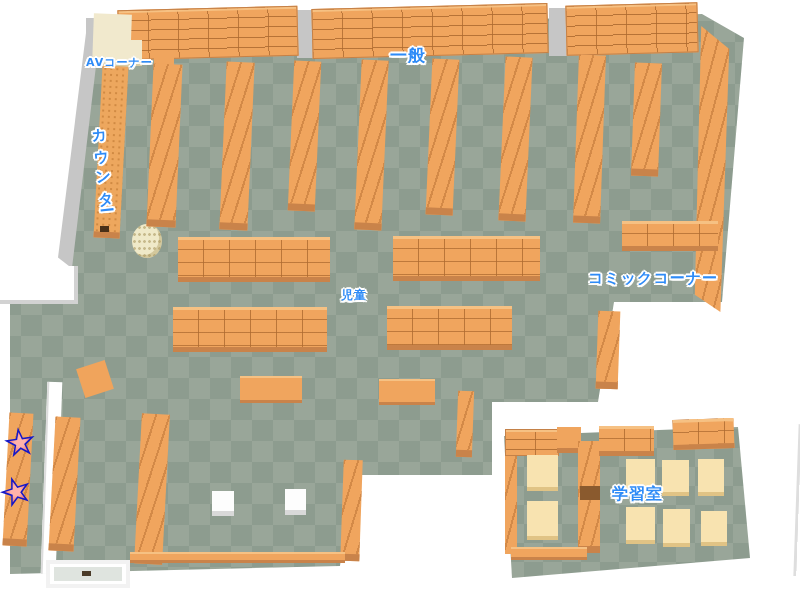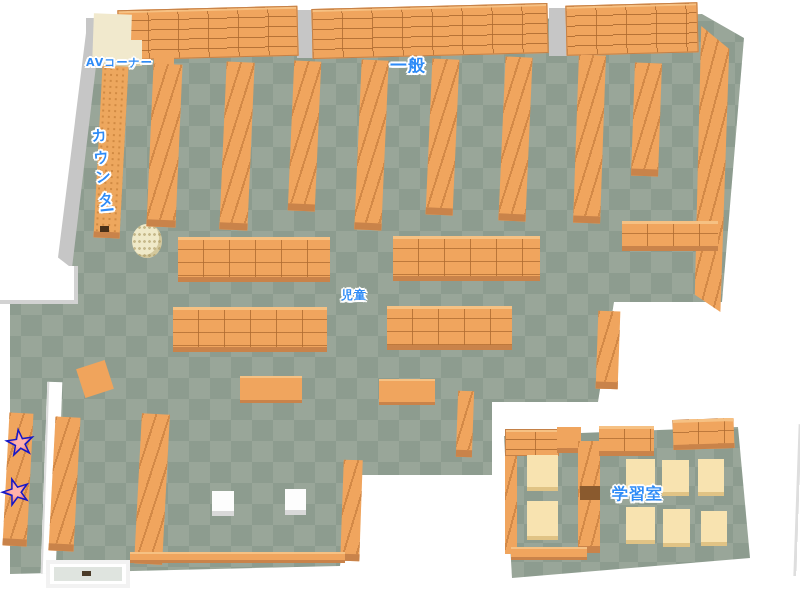--- a/index.html
+++ b/index.html
@@ -144,18 +144,19 @@
   <div class="abs wall" style="left:786px;top:424px;width:13px;height:152px;transform:rotate(2deg);box-shadow:inset -3px 0 0 #dedede;"></div>
 
   <div class="abs star star-outer" style="left:4px;top:427px;width:32px;height:32px;transform:rotate(-8deg);">
     <div class="star star-inner" style="position:absolute;left:5px;top:5px;width:22px;height:22px;"></div>
   </div>
   <div class="abs star star-outer" style="left:0px;top:476px;width:32px;height:32px;transform:rotate(-18deg);">
     <div class="star star-inner" style="position:absolute;left:5px;top:5px;width:22px;height:22px;"></div>
   </div>
 
   <div class="lbl" style="left:86px;top:55px;font-size:11px;">AVコーナー</div>
-  <div class="lbl" style="left:390px;top:54px;font-size:17px;">一般</div>
+  <div class="lbl" style="left:390px;top:44px;font-size:17px;">一般</div>
   <div class="lbl vert" style="left:92px;top:118px;font-size:15px;transform:rotate(-6deg);">カウンター</div>
   <div class="lbl" style="left:341px;top:287px;font-size:12px;">児童</div>
+  <div class="lbl" style="left:588px;top:269px;font-size:15px;">コミックコーナー</div>
   <div class="lbl" style="left:612px;top:484px;font-size:16px;">学習室</div>
 
 </div>
 
 </body></html>

